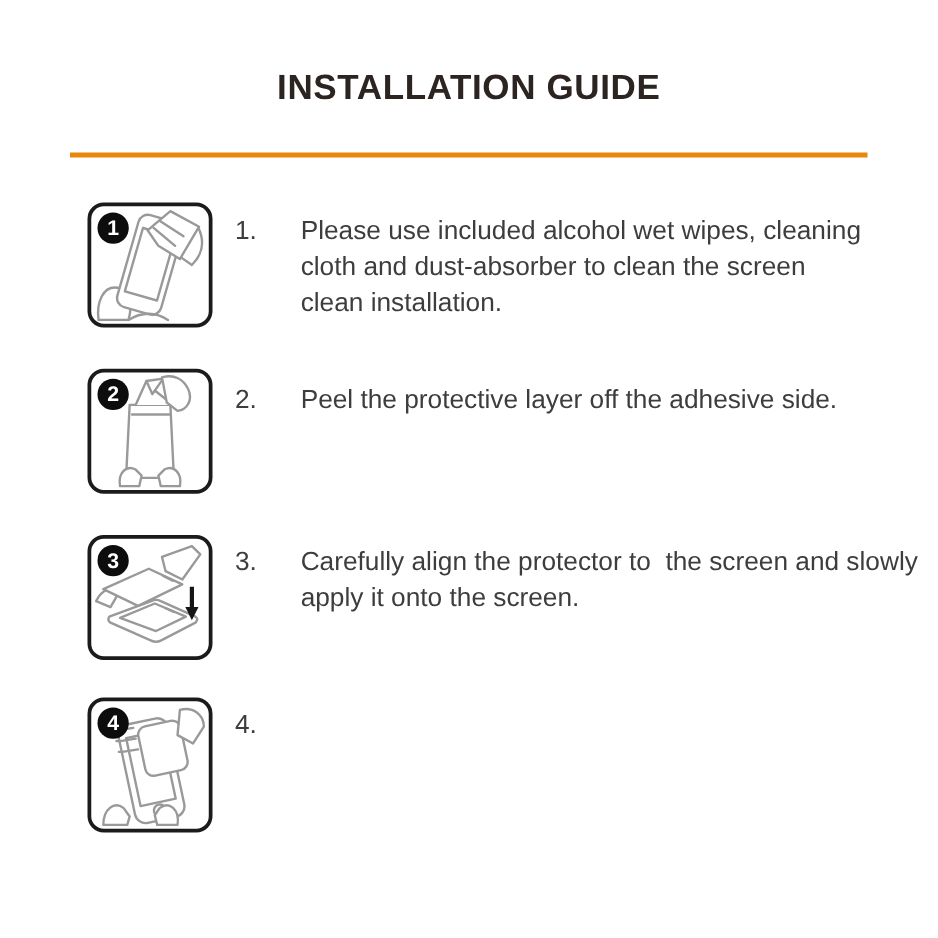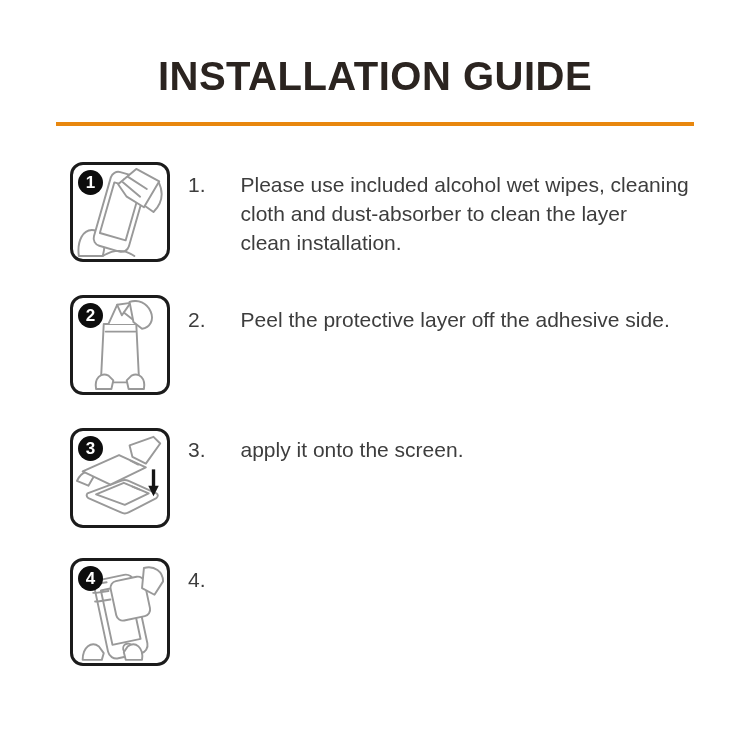--- a/index.html
+++ b/index.html
@@ -10,21 +10,21 @@
     background: #ffffff;
     font-family: "Liberation Sans", sans-serif;
     overflow: hidden;
   }
   .title {
     position: absolute;
     top: 54px;
     left: 0;
     width: 100%;
     text-align: center;
-    font-size: 40px;
+    font-size: 28px;
     font-weight: bold;
     letter-spacing: 0.5px;
     color: #2b2420;
   }
   .divider {
     position: absolute;
     top: 122px;
     left: 56px;
     width: 638px;
     height: 4px;
@@ -111,21 +111,21 @@
           <path class="art" d="M55 10 L75 23 M50 16 L68 31"></path>
           <path class="art" d="M29 93 C40 86 52 86 62 93"></path>
         </svg>
       </span>
     </div>
   </div>
   <div class="step-text text-1">
     <span class="prefix">1.</span>
     <div class="lines">
       <div class="line">Please use included alcohol wet wipes, cleaning</div>
-      <div class="line">cloth and dust-absorber to clean the layer</div>
+      <div class="line">cloth and dust-absorber to clean the screen</div>
       <div class="line">clean installation.</div>
     </div>
   </div>
 
   <div class="step step-2">
     <div class="icon-box">
       <div class="badge">2</div>
       <span class="illustration">
         <svg width="90" height="90" viewBox="0 0 94 94">
           <path class="art-fill" d="M30 25 L64 25 67 86 27 86 Z"></path>
@@ -161,20 +161,21 @@
           <path class="art" d="M58 29 L66 33"></path>
           <line class="arrow" x1="82" y1="38" x2="82" y2="57"></line>
           <path class="arrow-head" d="M76.5 55 L82 66 L87.5 55 Z"></path>
         </svg>
       </span>
     </div>
   </div>
   <div class="step-text text-3">
     <span class="prefix">3.</span>
     <div class="lines">
+      <div class="line">Carefully align the protector to  the screen and slowly</div>
       <div class="line">apply it onto the screen.</div>
     </div>
   </div>
 
   <div class="step step-4">
     <div class="icon-box">
       <div class="badge">4</div>
       <span class="illustration">
         <svg width="90" height="98" viewBox="0 0 94 102">
           <g transform="rotate(-12 47 55)">

